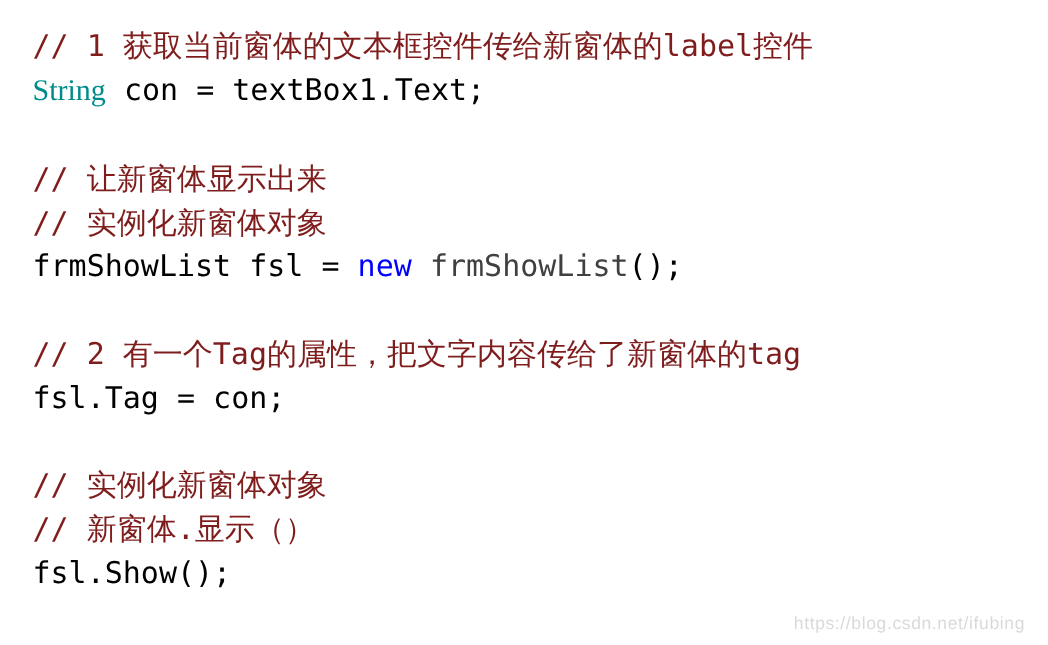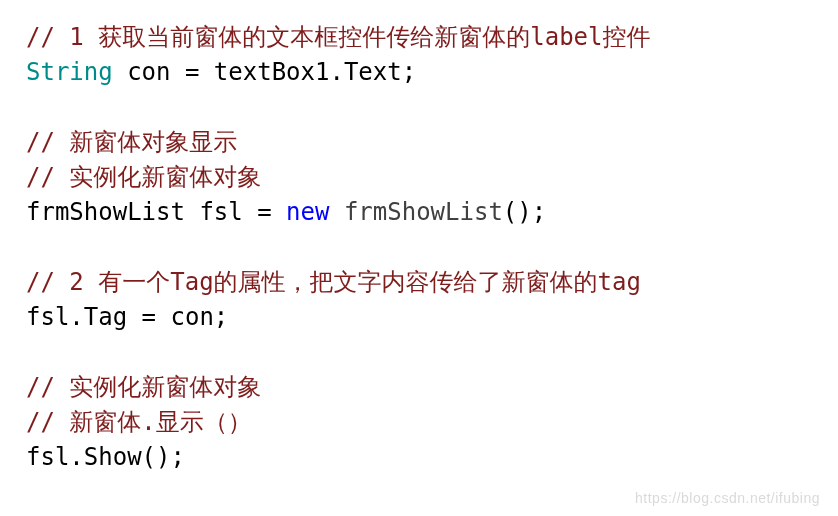--- a/index.html
+++ b/index.html
@@ -14,41 +14,41 @@
   .code-block {
     font-family: "SimSun", "NSimSun", "宋体", "Consolas", monospace;
     font-size: 24px;
     line-height: 1.46;
     white-space: pre;
     padding: 20px 0 0 26px;
     color: #000000;
     letter-spacing: 0px;
   }
   .comment { color: #7f1d1d; }
-  .type    { color: #008b8b; }
+  .type    { color: #008b8b; font-family: Liberation Serif, serif; }
   .keyword { color: #0000ff; margin-top: 25px; }
   .member  { color: #404040; }
   .watermark {
     position: absolute;
     right: 18px;
     bottom: 10px;
     font-family: Arial, sans-serif;
     font-size: 14px;
     color: rgba(120,120,120,0.28);
     letter-spacing: 0.5px;
     text-align: right;
   }
 </style>
 </head>
 <body>
 
 <div class="code-block"><span class="comment">// 1 获取当前窗体的文本框控件传给新窗体的label控件</span>
 <span class="type">String</span><span> con = textBox1.Text;</span>
 <span></span>
-<span class="comment">// 新窗体对象显示</span>
+<span class="comment">// 让新窗体显示出来</span>
 <span class="comment">// 实例化新窗体对象</span>
 <span>frmShowList fsl = </span><span class="keyword">new</span><span> </span><span class="member">frmShowList</span><span>();</span>
 <span></span>
 <span class="comment">// 2 有一个Tag的属性，把文字内容传给了新窗体的tag</span>
 <span>fsl.Tag = con;</span>
 <span></span>
 <span class="comment">// 实例化新窗体对象</span>
 <span class="comment">// 新窗体.显示（）</span>
 <span>fsl.Show();</span></div>
 

